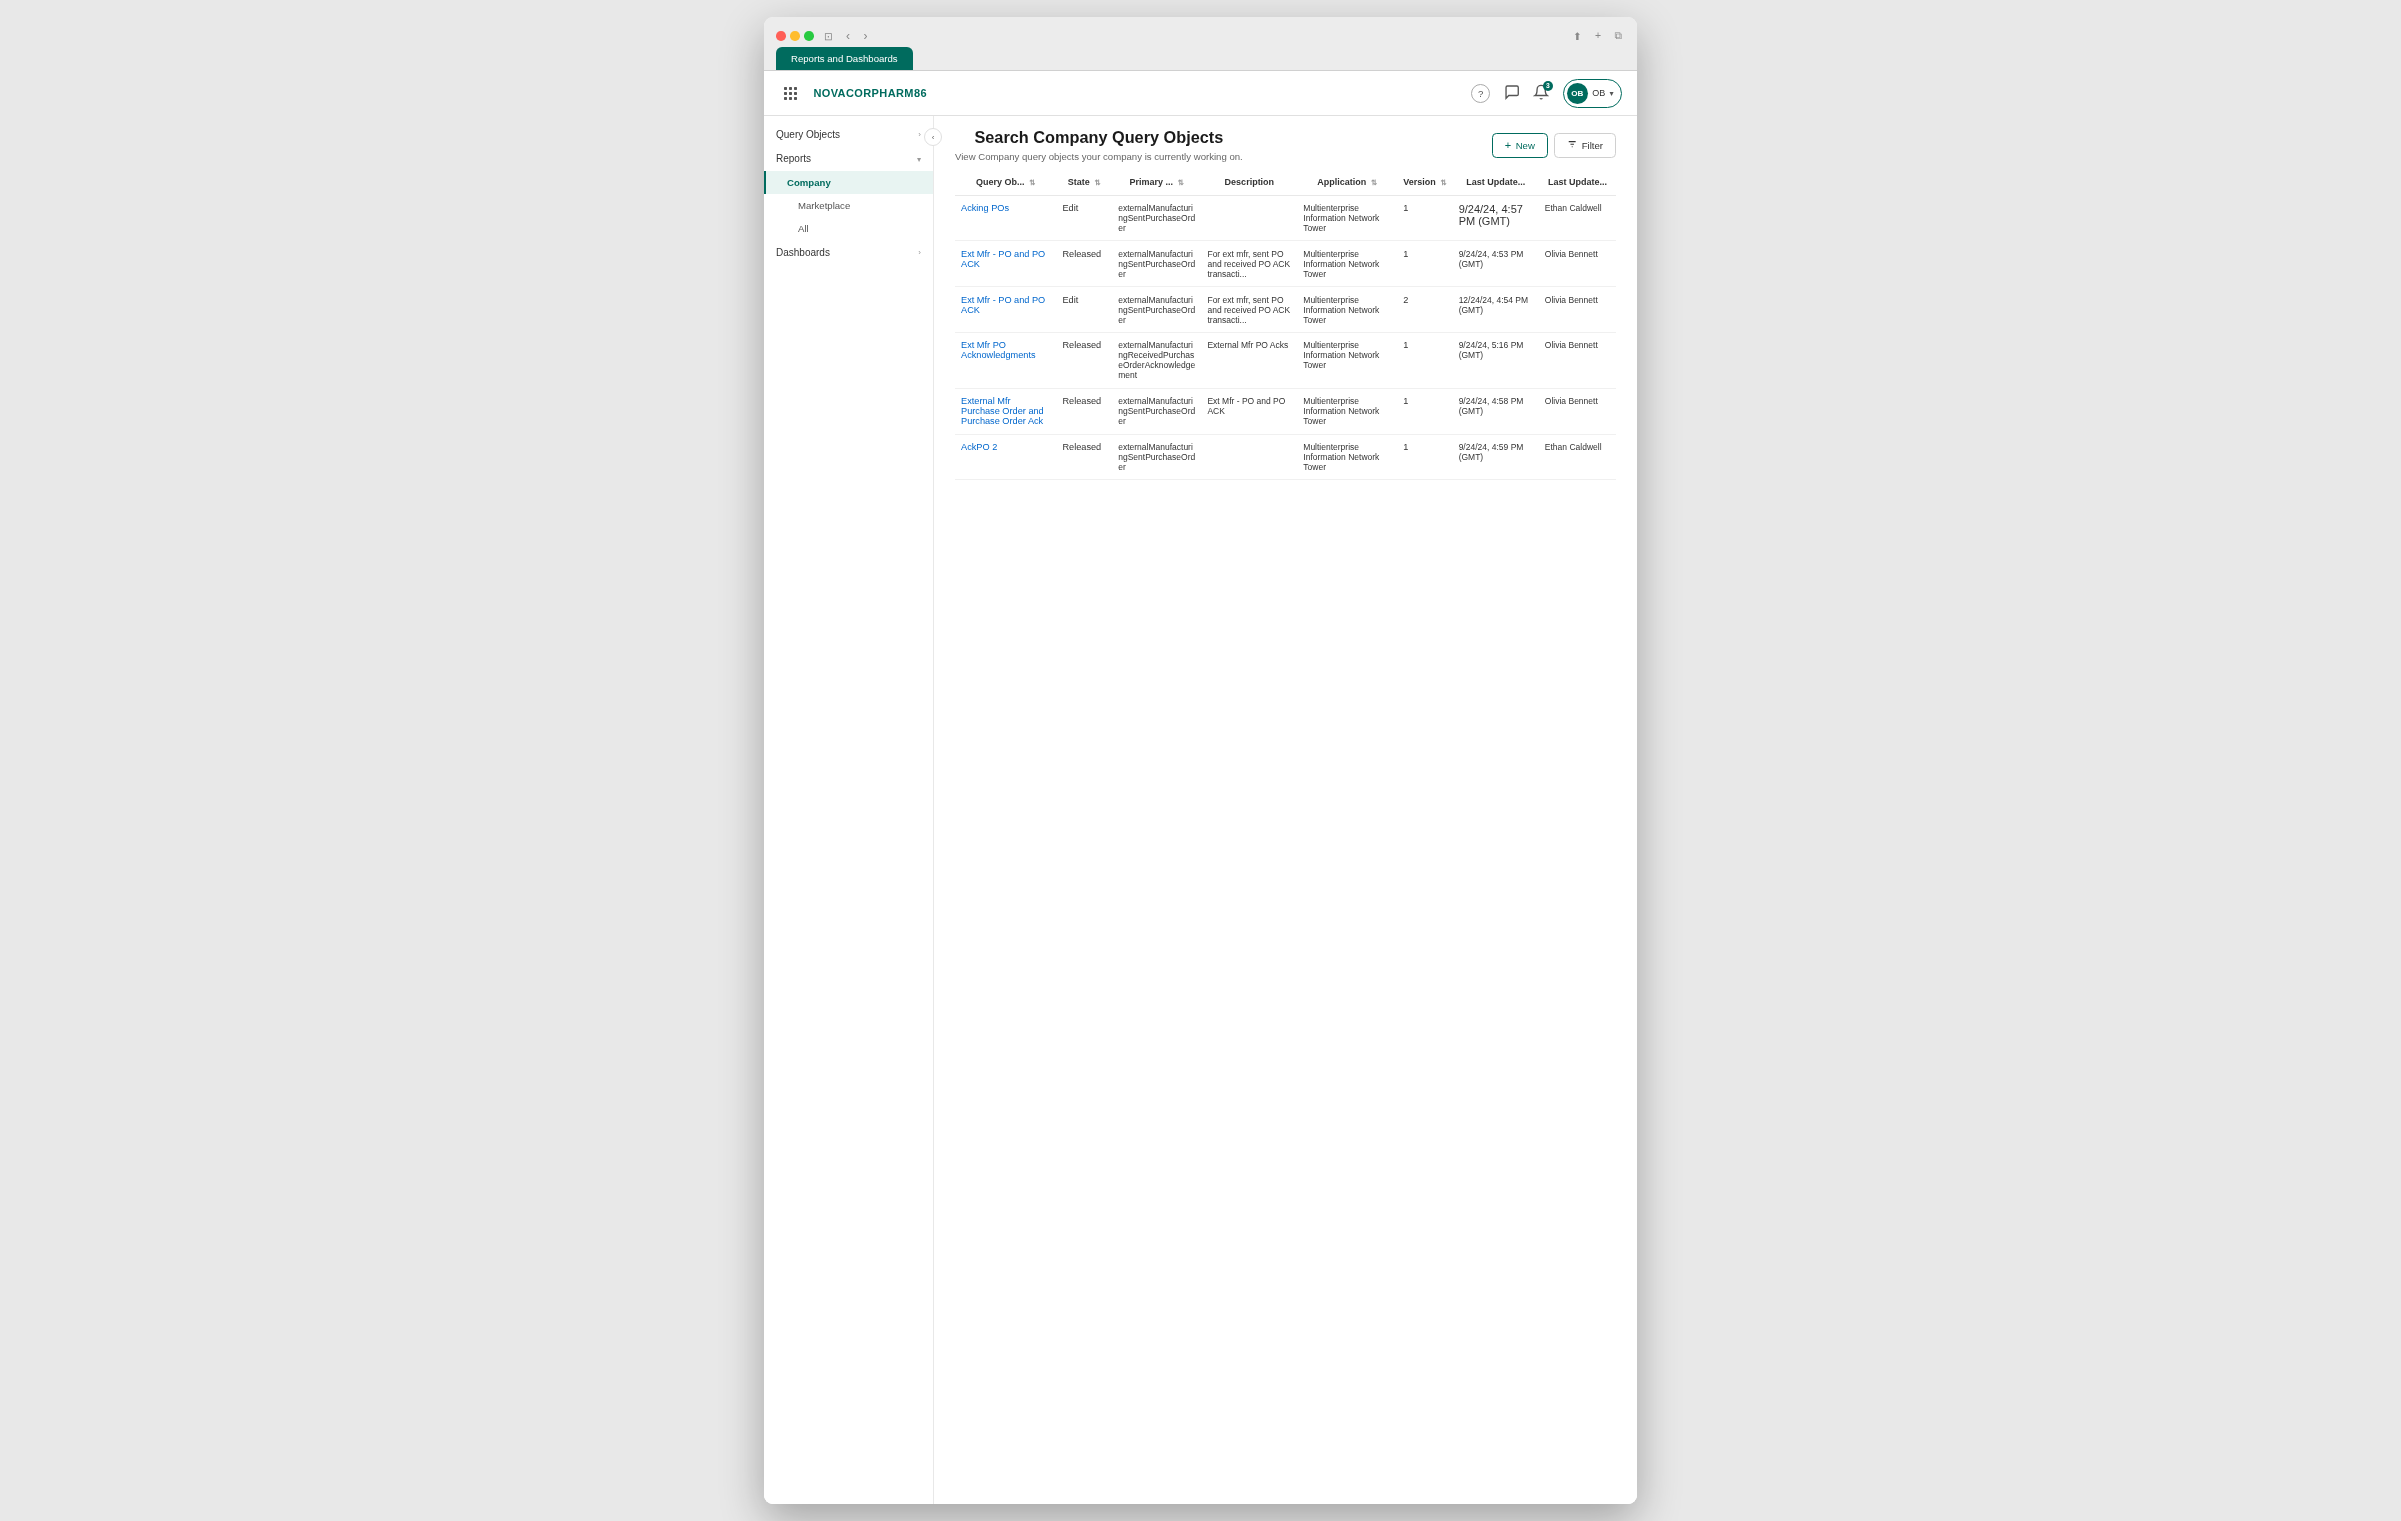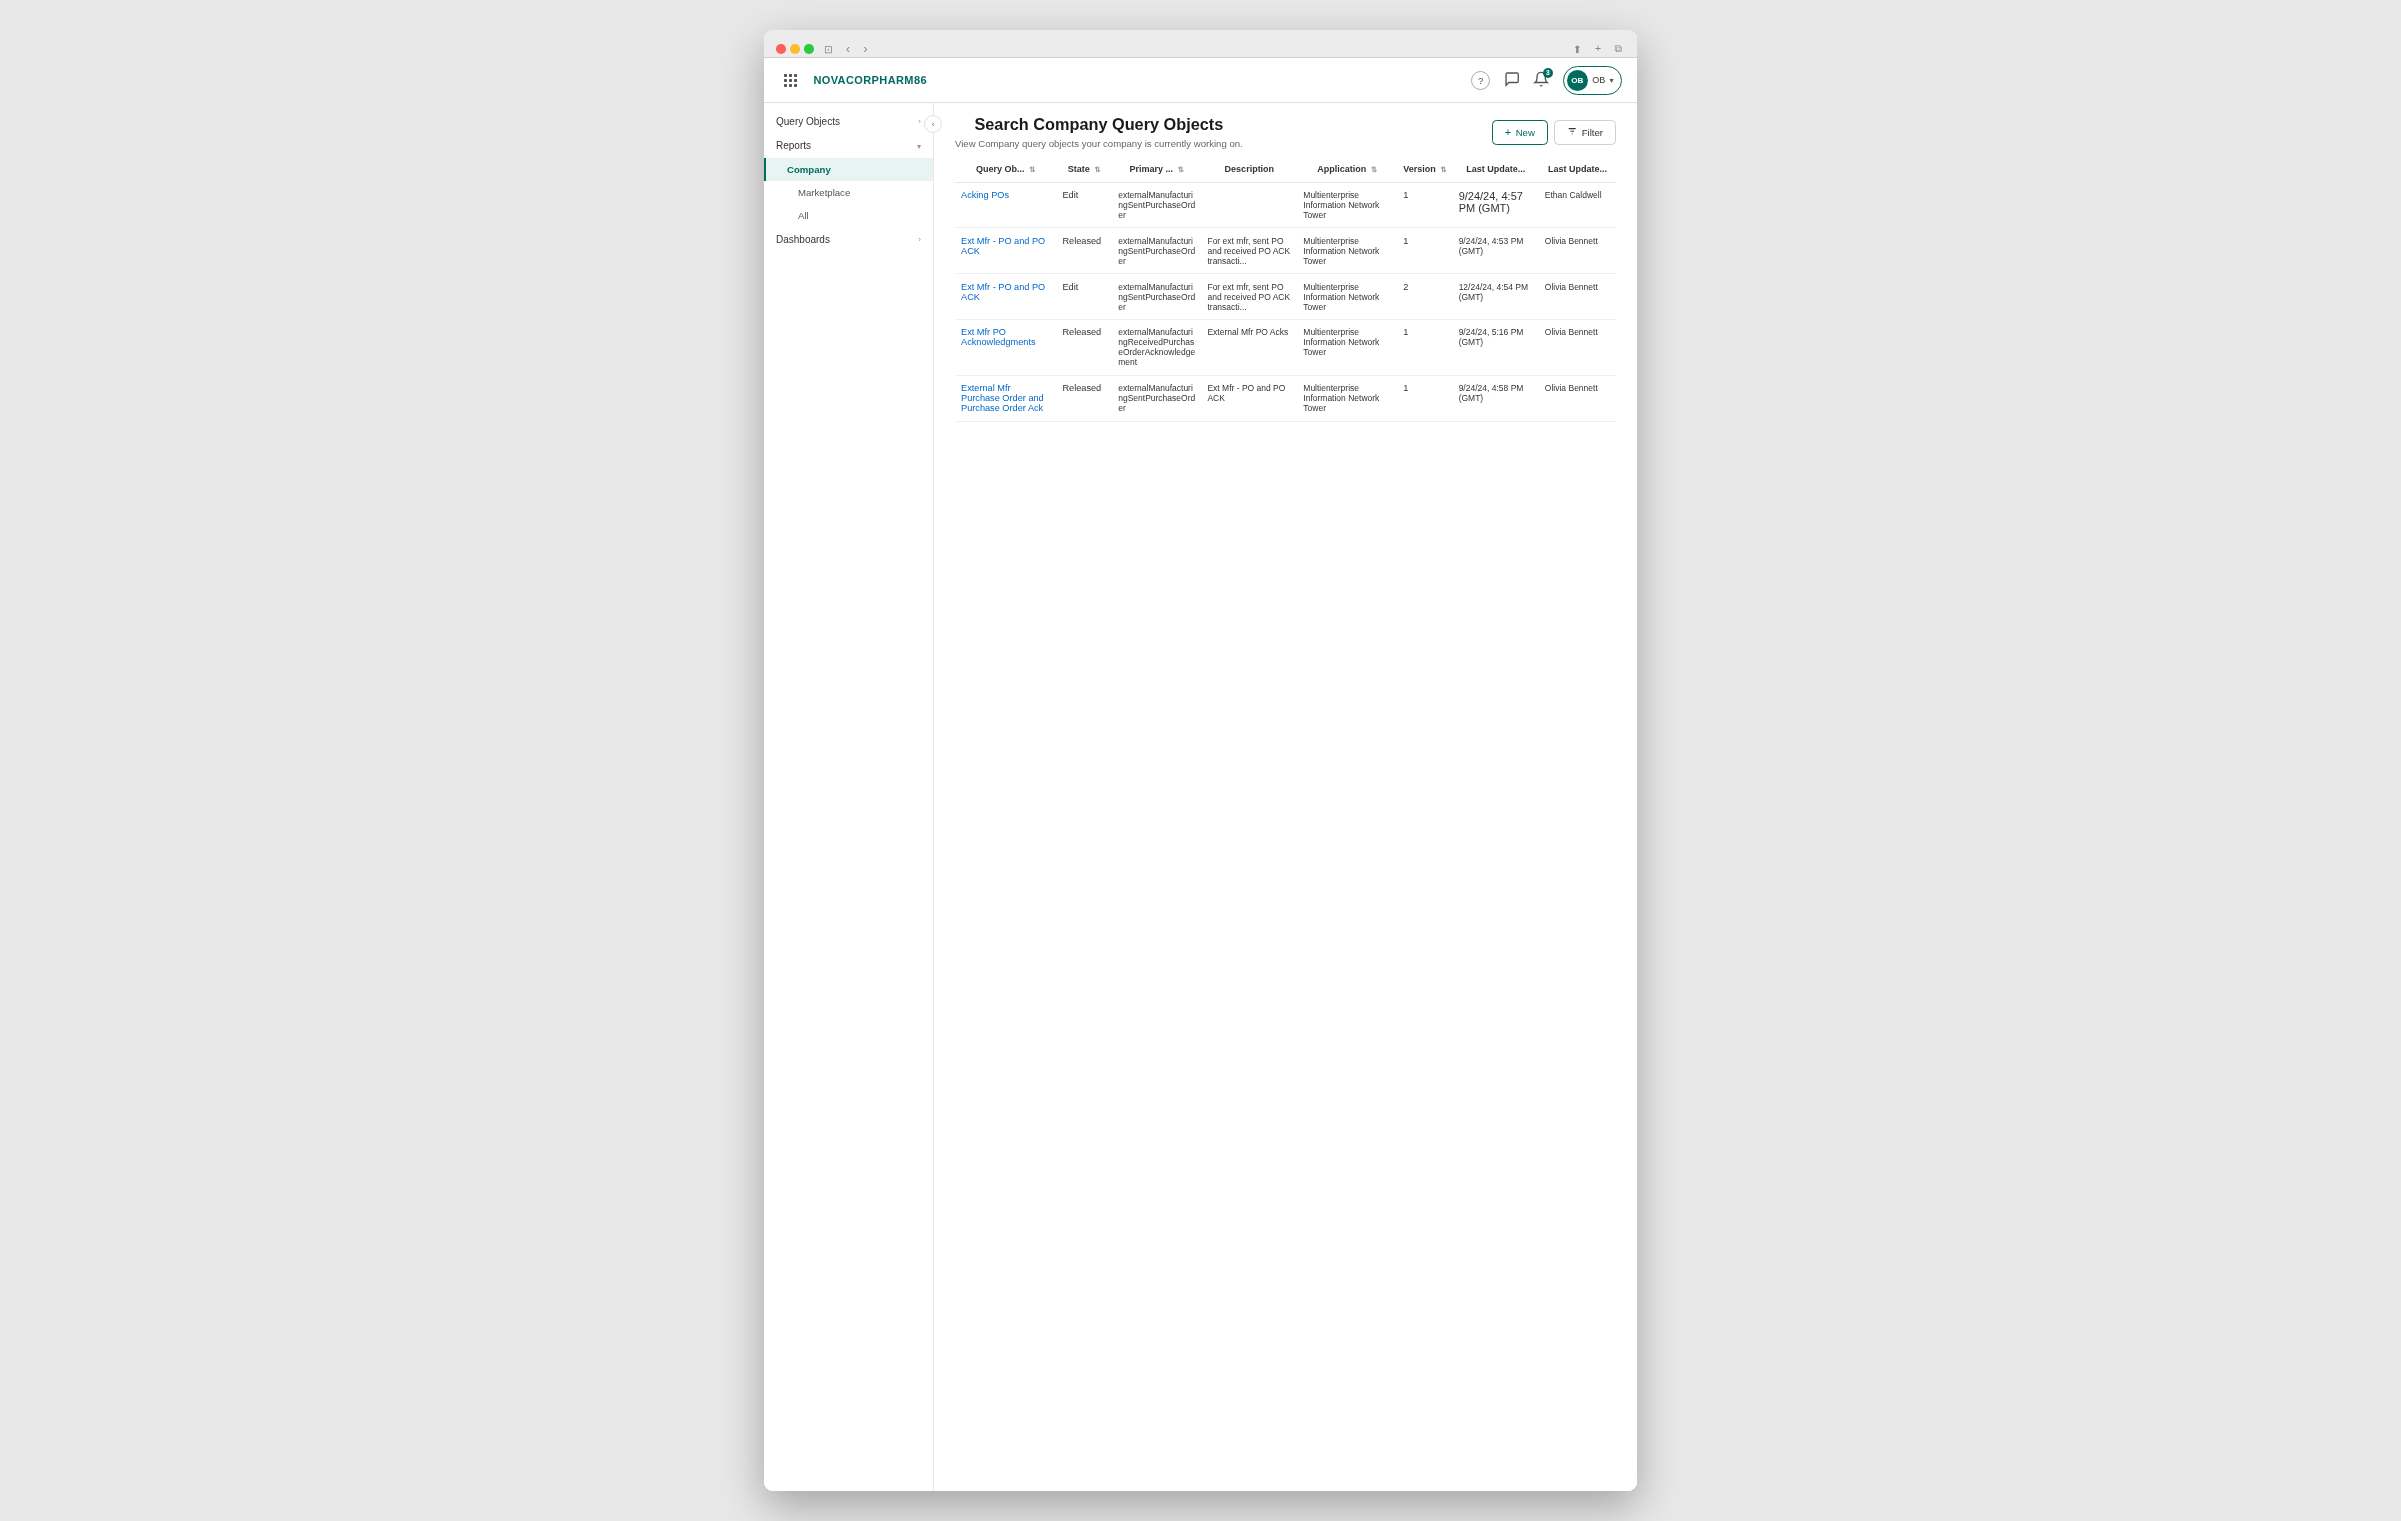--- a/index.html
+++ b/index.html
@@ -277,20 +277,23 @@
         </div>
         <button class="window-btn">⊡</button>
         <button class="nav-btn">‹</button>
         <button class="nav-btn">›</button>
       </div>
       <div style="display:flex; gap:7.4px;">
         <button class="window-btn">⬆</button>
         <button class="window-btn">+</button>
         <button class="window-btn">⧉</button>
       </div>
+    </div>
+    <div class="browser-tabs">
+      <div class="browser-tab">Reports and Dashboards</div>
     </div>
   </div>
 
   <div class="app-header">
     <button style="background:none;border:none;cursor:pointer;padding:3px;">
       <div class="apps-grid">
         <div class="grid-dot"></div>
           <div class="grid-dot"></div>
           <div class="grid-dot"></div>
         <div class="grid-dot"></div>
@@ -462,19 +465,29 @@
               <tr>
     <td class="col-query link-cell"><a href="#">External Mfr Purchase Order and Purchase Order Ack</a></td>
     <td class="col-state">Released</td>
     <td class="col-primary" style="word-break:break-all;font-size:8.5px;">externalManufacturingSentPurchaseOrder</td>
     <td class="col-desc" style="font-size:8.5px;">Ext Mfr - PO and PO ACK</td>
     <td class="col-app" style="font-size:8.5px;">Multienterprise Information Network Tower</td>
     <td class="col-ver">1</td>
     <td class="col-updated" style="font-size:8.5px;">9/24/24, 4:58 PM (GMT)</td>
     <td class="col-updatedby" style="font-size:8.5px;">Olivia Bennett</td>
   </tr>
+              <tr>
+    <td class="col-query link-cell"><a href="#">AckPO 2</a></td>
+    <td class="col-state">Released</td>
+    <td class="col-primary" style="word-break:break-all;font-size:8.5px;">externalManufacturingSentPurchaseOrder</td>
+    <td class="col-desc" style="font-size:8.5px;"></td>
+    <td class="col-app" style="font-size:8.5px;">Multienterprise Information Network Tower</td>
+    <td class="col-ver">1</td>
+    <td class="col-updated" style="font-size:8.5px;">9/24/24, 4:59 PM (GMT)</td>
+    <td class="col-updatedby" style="font-size:8.5px;">Ethan Caldwell</td>
+  </tr>
             </tbody>
         </table>
       </div>
     </div>
   </div>
 </div>
 
 
 </body></html>

